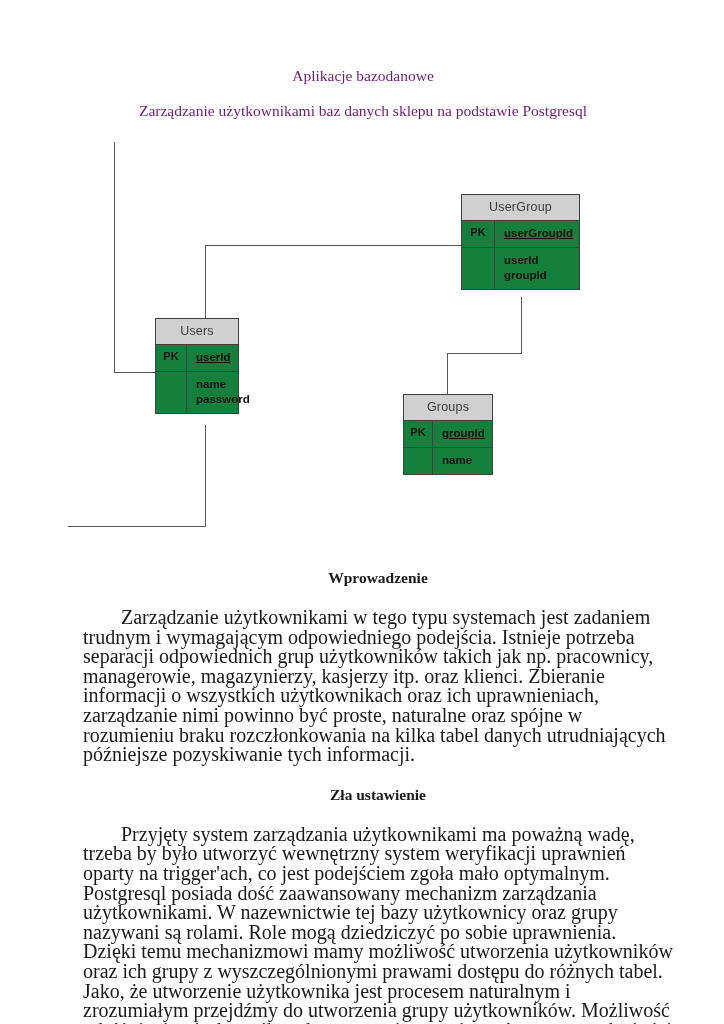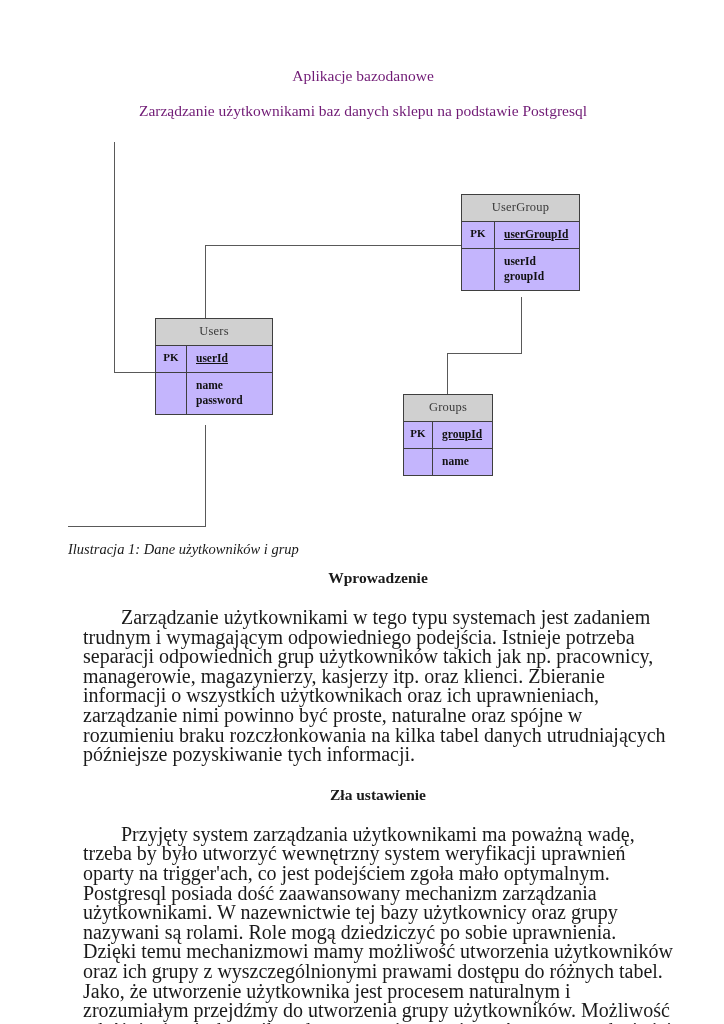--- a/index.html
+++ b/index.html
@@ -68,22 +68,22 @@
   .line {
     position: absolute;
     background: #595959;
   }
   .line-h { height: 1.4px; }
   .line-v { width: 1.4px; }
 
   .er-table {
     position: absolute;
     border: 1.4px solid #3f3f3f;
-    background: #c4b5fd;
-    font-family: Liberation Serif, serif;
+    background: #15803d;
+    font-family: Liberation Sans, sans-serif;
     box-sizing: border-box;
   }
   .er-head {
     background: #d0d0d0;
     border-bottom: 1.4px solid #3f3f3f;
     text-align: center;
     font-size: 12.5px;
     color: #3a3a3a;
     padding: 5px 0 6px 0;
     letter-spacing: .2px;
@@ -166,21 +166,21 @@
       </div>
       <div class="er-row last">
         <div class="er-key" style="width:33px;">&nbsp;</div>
         <div class="er-fields">
           <div>userId</div>
           <div>groupId</div>
         </div>
       </div>
     </div>
 
-    <div class="er-table" style="left:155px; top:318px; width:118px;">
+    <div class="er-table" style="left:155px; top:318px; width:84px;">
       <div class="er-head">Users</div>
       <div class="er-row">
         <div class="er-key" style="width:31px;">PK</div>
         <div class="er-fields">
           <span class="er-pk-name">userId</span>
         </div>
       </div>
       <div class="er-row last">
         <div class="er-key" style="width:31px;">&nbsp;</div>
         <div class="er-fields">
@@ -201,21 +201,20 @@
       <div class="er-row last">
         <div class="er-key" style="width:29px;">&nbsp;</div>
         <div class="er-fields">
           <div>name</div>
         </div>
       </div>
     </div>
 
   </div>
 
-  <div class="caption">Ilustracja 1: Dane użytkowników i grup</div>
 
   <div class="body-col">
 
     <h2 class="section-heading">Wprowadzenie</h2>
     <p class="para">Zarządzanie użytkownikami w tego typu systemach jest zadaniem trudnym i wymagającym odpowiedniego podejścia. Istnieje potrzeba separacji odpowiednich grup użytkowników takich jak np. pracownicy, managerowie, magazynierzy, kasjerzy itp. oraz klienci. Zbieranie informacji o wszystkich użytkownikach oraz ich uprawnieniach, zarządzanie nimi powinno być proste, naturalne oraz spójne w rozumieniu braku rozczłonkowania na kilka tabel danych utrudniających późniejsze pozyskiwanie tych informacji.</p>
 
     <h2 class="section-heading">Zła ustawienie</h2>
     <p class="para tight">Przyjęty system zarządzania użytkownikami ma poważną wadę, trzeba by było utworzyć wewnętrzny system weryfikacji uprawnień oparty na trigger'ach, co jest podejściem zgoła mało optymalnym. Postgresql posiada dość zaawansowany mechanizm zarządzania użytkownikami. W nazewnictwie tej bazy użytkownicy oraz grupy nazywani są rolami. Role mogą dziedziczyć po sobie uprawnienia. Dzięki temu mechanizmowi mamy możliwość utworzenia użytkowników oraz ich grupy z wyszczególnionymi prawami dostępu do różnych tabel. Jako, że utworzenie użytkownika jest procesem naturalnym i zrozumiałym przejdźmy do utworzenia grupy użytkowników. Możliwość odróżnienia użytkownika od grupy możemy osiągnąć poprzez nadanie jej odpowiednich atrybutów. Grupie nadajemy atrybuty NOLOGIN – zabraniający logowania do systemu, CONNECTION LIMIT 0 – ustawienie limitu połączeń dla użytkownika na 0, PASSWORD NULL – puste hasło. Więc ta lista argumentów jednoznacznie będzie identyfikowała i</p>
 
   </div>

